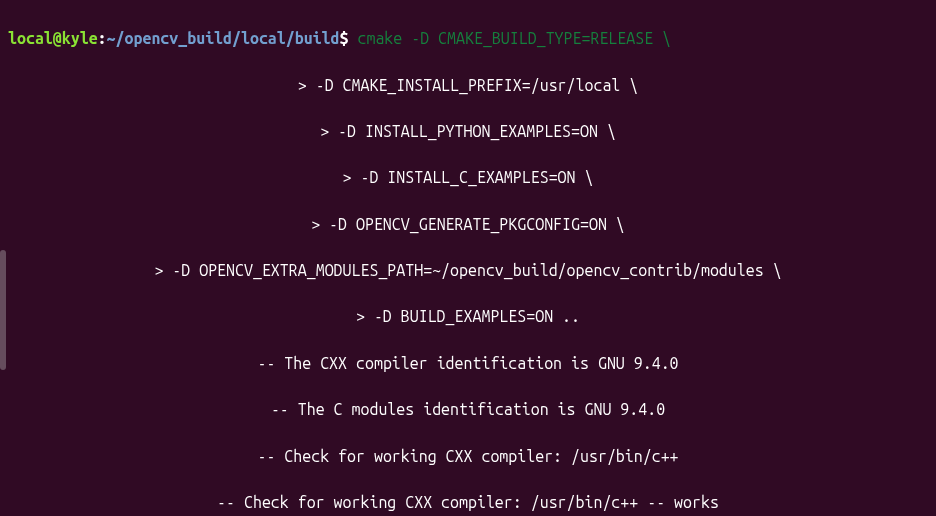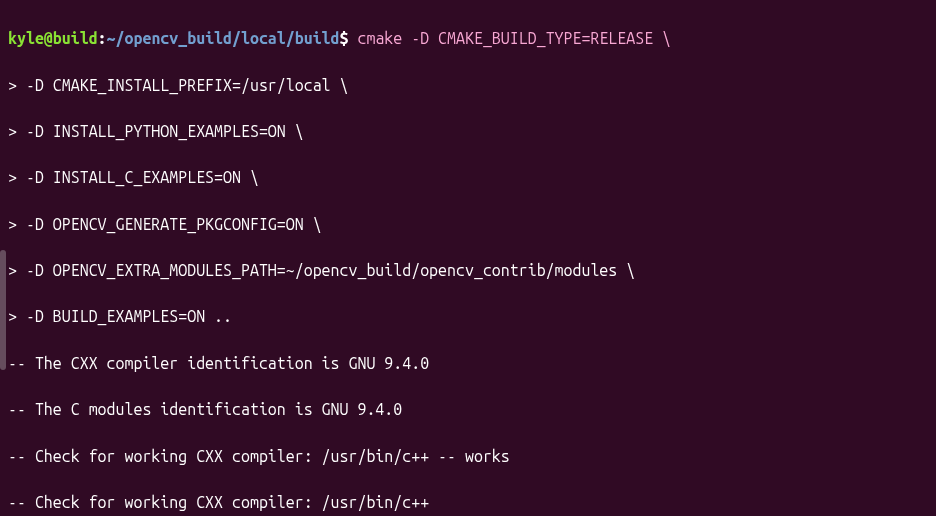--- a/index.html
+++ b/index.html
@@ -31,50 +31,51 @@
     }
     .path {
       color: #729fcf;
       font-weight: bold;
     }
     .dollar {
       color: #ffffff;
       font-weight: bold;
     }
     .cmd {
-      color: #f9a8d4;
+      color: #15803d;
     }
     .line {
       color: #ffffff;
+      text-align: center;
     }
     .scrollbar {
       position: absolute;
       left: 0;
       top: 250px;
       width: 6px;
       height: 120px;
       background: rgba(200,200,200,0.35);
       border-radius: 3px;
     }
   </style>
 </head>
 <body>
 
 <div class="terminal">
-<div><span class="user-host">kyle@build</span><span class="colon">:</span><span class="path">~/opencv_build/local/build</span><span class="dollar">$</span><span class="cmd"> cmake -D CMAKE_BUILD_TYPE=RELEASE \</span></div>
+<div><span class="user-host">local@kyle</span><span class="colon">:</span><span class="path">~/opencv_build/local/build</span><span class="dollar">$</span><span class="cmd"> cmake -D CMAKE_BUILD_TYPE=RELEASE \</span></div>
 <div class="line">&gt; -D CMAKE_INSTALL_PREFIX=/usr/local \</div>
 <div class="line">&gt; -D INSTALL_PYTHON_EXAMPLES=ON \</div>
 <div class="line">&gt; -D INSTALL_C_EXAMPLES=ON \</div>
 <div class="line">&gt; -D OPENCV_GENERATE_PKGCONFIG=ON \</div>
 <div class="line">&gt; -D OPENCV_EXTRA_MODULES_PATH=~/opencv_build/opencv_contrib/modules \</div>
 <div class="line">&gt; -D BUILD_EXAMPLES=ON ..</div>
 <div class="line">-- The CXX compiler identification is GNU 9.4.0</div>
 <div class="line">-- The C modules identification is GNU 9.4.0</div>
+<div class="line">-- Check for working CXX compiler: /usr/bin/c++</div>
 <div class="line">-- Check for working CXX compiler: /usr/bin/c++ -- works</div>
-<div class="line">-- Check for working CXX compiler: /usr/bin/c++</div>
 
 
 
 
 
 
 
 
 
 

